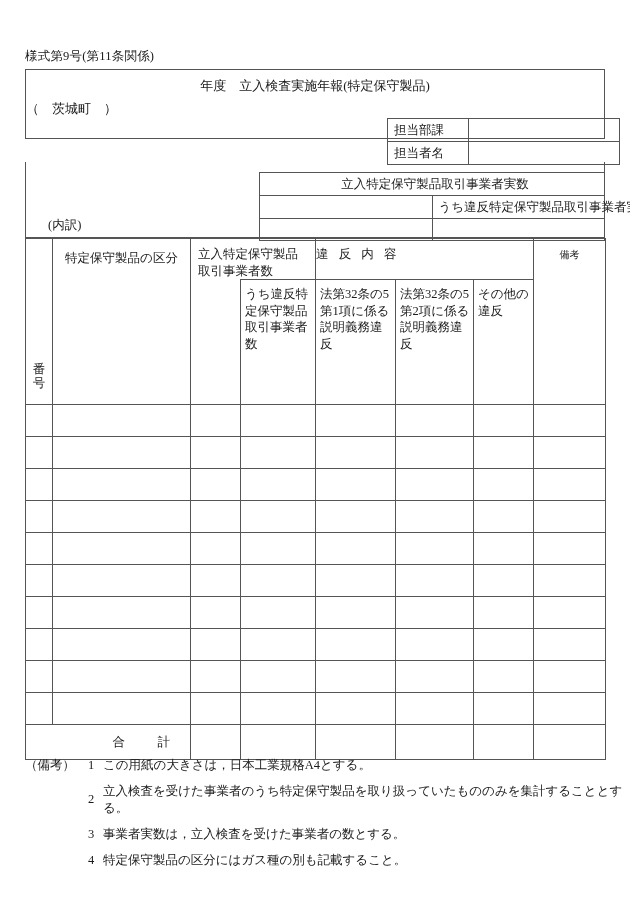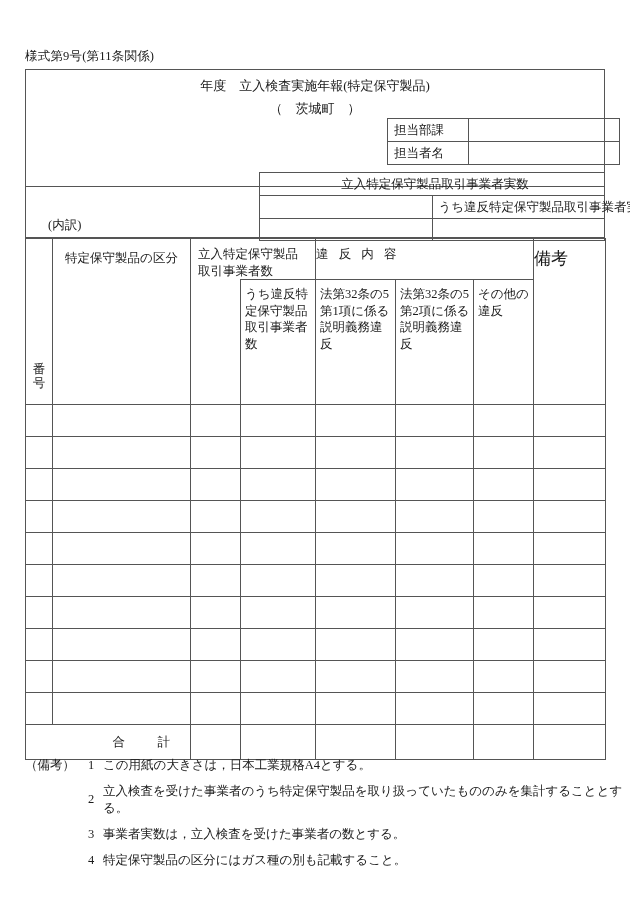--- a/index.html
+++ b/index.html
@@ -44,37 +44,36 @@
     font-size: 12.5px;
     line-height: 1.32;
   }
 
   
   .block1 {
     position: absolute;
     left: 25px;
     top: 69px;
     width: 580px;
-    height: 118px;
+    height: 70px;
     border: 1px solid #555;
     box-sizing: border-box;
   }
   .title-main {
     position: absolute;
     left: 0; right: 0;
     top: 7px;
     text-align: center;
     font-size: 13px;
     white-space: nowrap;
   }
   .title-sub {
     position: absolute;
     left: 0; right: 0;
     top: 30px;
-    text-align: center;
     font-size: 13px;
     white-space: nowrap;
   }
   .charge-table {
     position: absolute;
     left: 361px;
     top: 48px;
     width: 218px;
     border-radius: 18px;
   }
@@ -164,22 +163,23 @@
     white-space: nowrap;
   }
   .h-sub {
     padding: 6px 3px 0 4px;
     font-size: 12.5px;
     line-height: 1.33;
     word-break: break-all;
     margin-left: 14px;
   }
   .h-bikou {
+    text-align: center;
     padding-top: 9px;
-    font-size: 17px;
+    font-size: 10px;
   }
 
   .datarow td { height: 31px; }
   .total-row td {
     height: 34px;
     vertical-align: middle;
     text-align: right;
   }
   .total-label {
     text-align: center;

